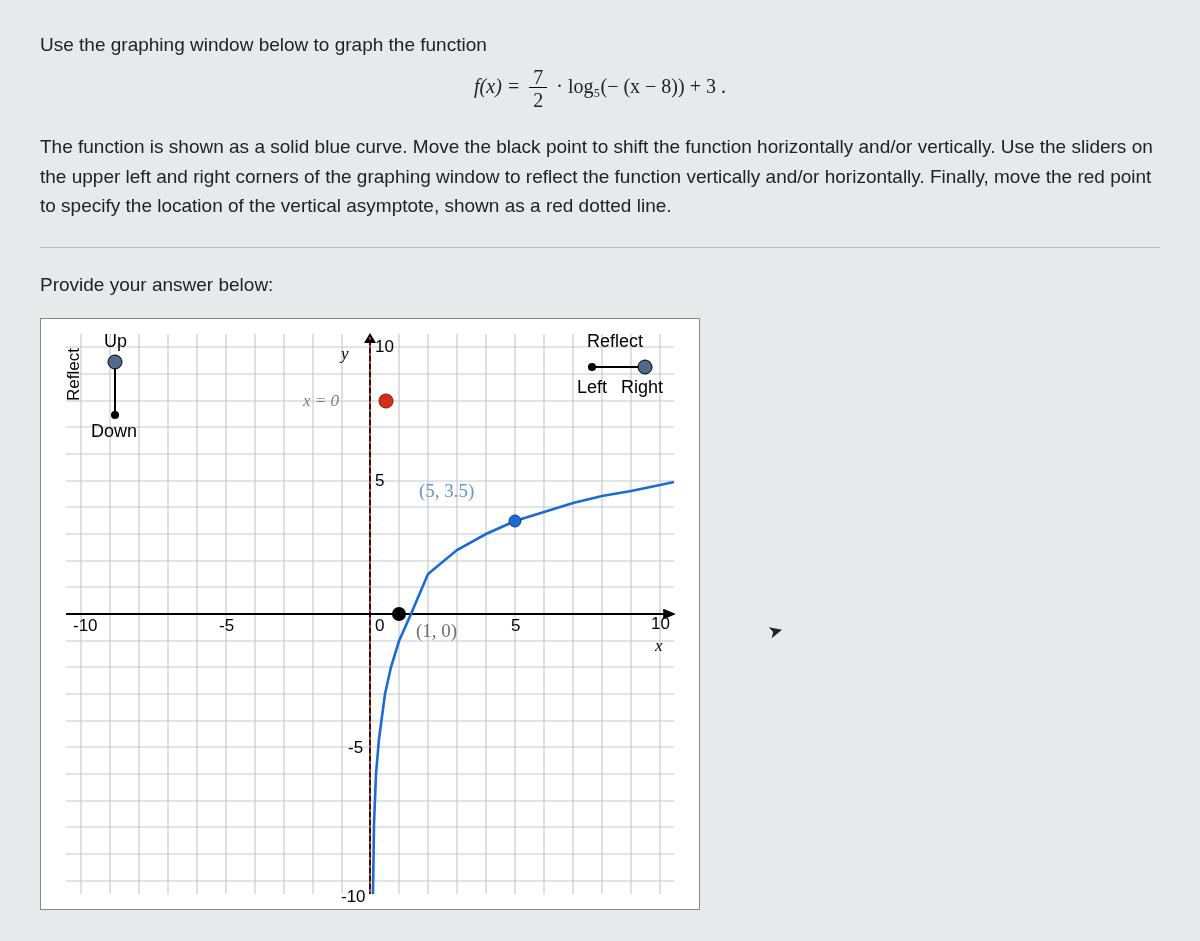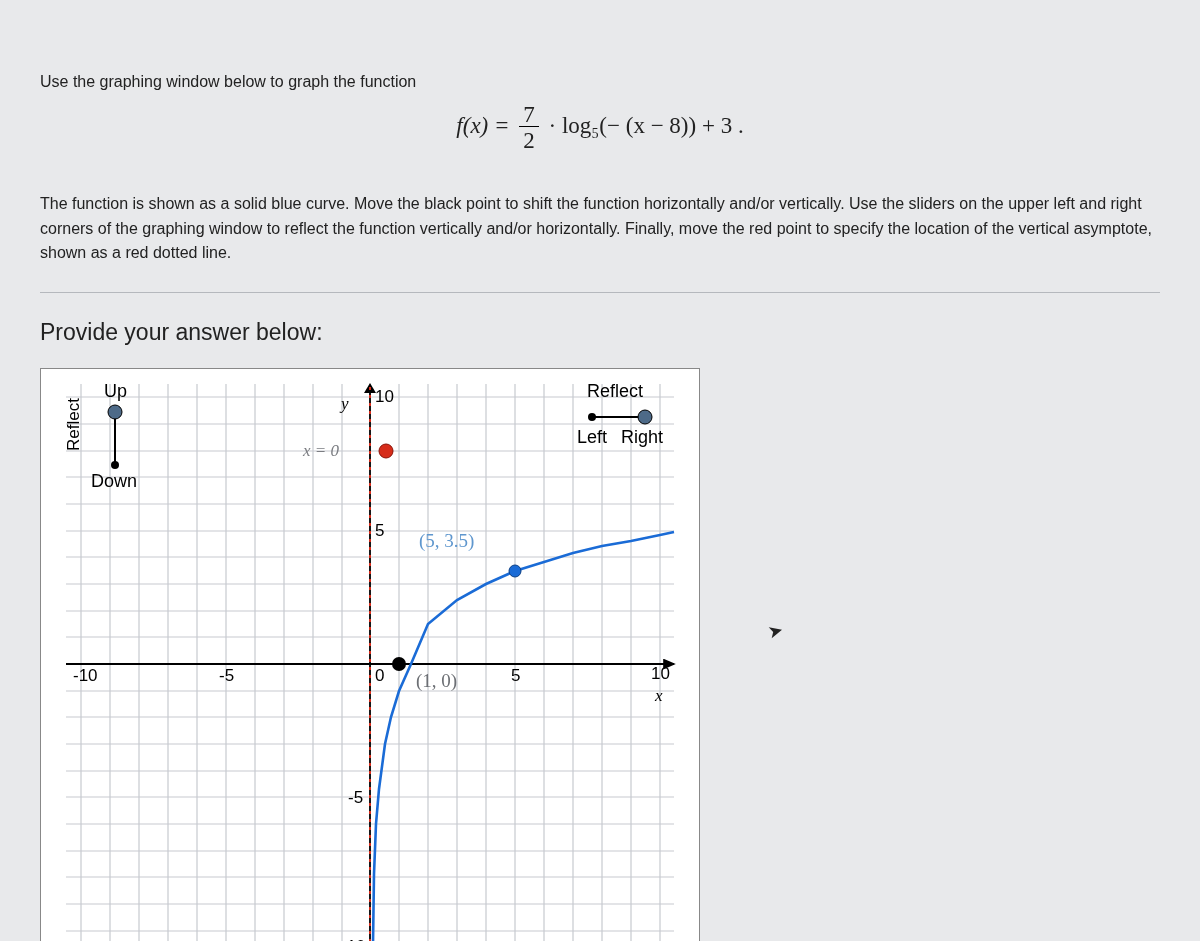--- a/index.html
+++ b/index.html
@@ -5,48 +5,47 @@
     body {
       margin: 0;
       padding: 30px 40px;
       background: #e8e9eb;
       font-family: Arial, Helvetica, sans-serif;
       color: #222;
       width: 1200px;
       box-sizing: border-box;
     }
     .instruction {
-      font-size: 16px;
+      font-size: 19px;
       line-height: 1.55;
       margin-bottom: 6px;
-      margin-top: 40px;
     }
     .formula-row {
       font-family: 'Times New Roman', serif;
-      font-size: 23px;
+      font-size: 20px;
       text-align: center;
       margin: 8px 0 22px 0;
     }
     .formula-row .fx { font-style: italic; }
     .frac {
       display: inline-block;
       vertical-align: middle;
       text-align: center;
       line-height: 1;
       margin: 0 4px;
     }
     .frac .num { display:block; border-bottom: 1.3px solid #000; padding: 0 4px; }
     .frac .den { display:block; padding-top: 2px; }
     hr.sep {
       border: none;
       border-top: 1px solid #b5b8bd;
       margin: 26px 0;
     }
     .answer-label {
-      font-size: 23px;
+      font-size: 19px;
       margin-bottom: 22px;
     }
     .graph-box {
       background: #fff;
       border: 1px solid #888;
       width: 660px;
       box-sizing: border-box;
       position: relative;
     }
     svg { display: block; }

